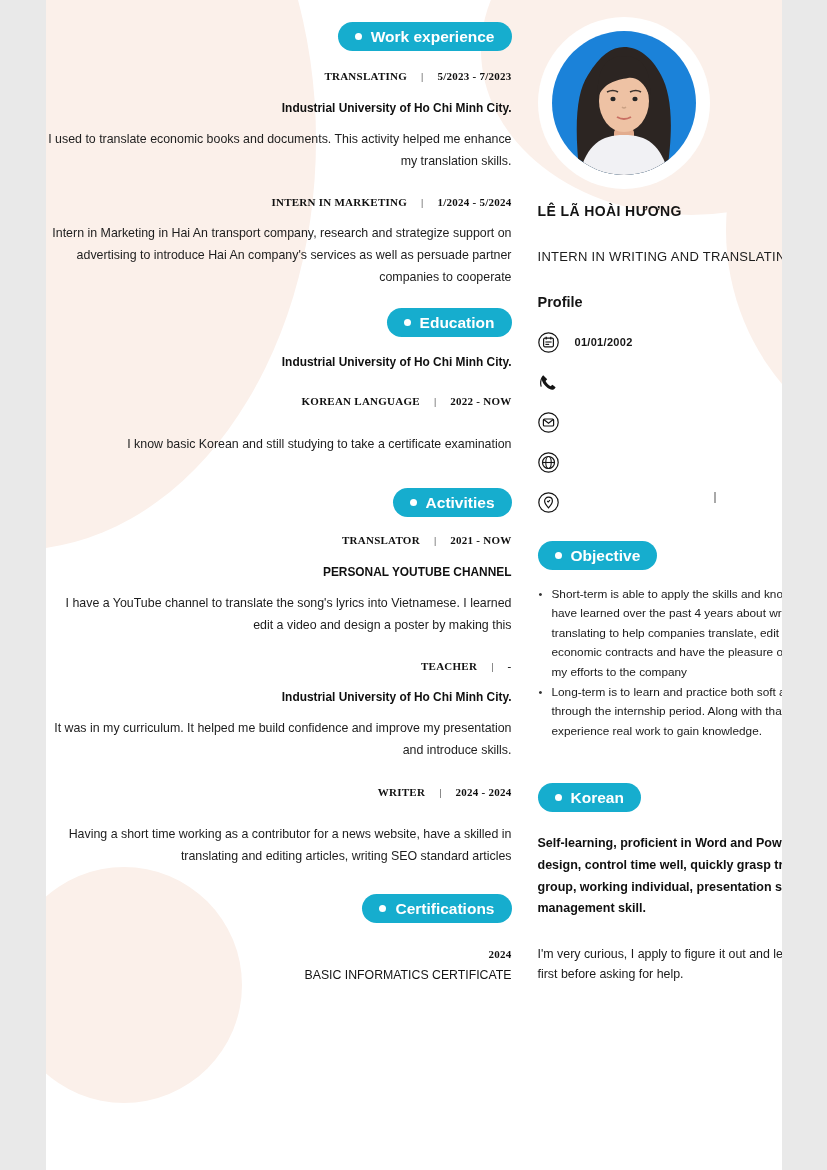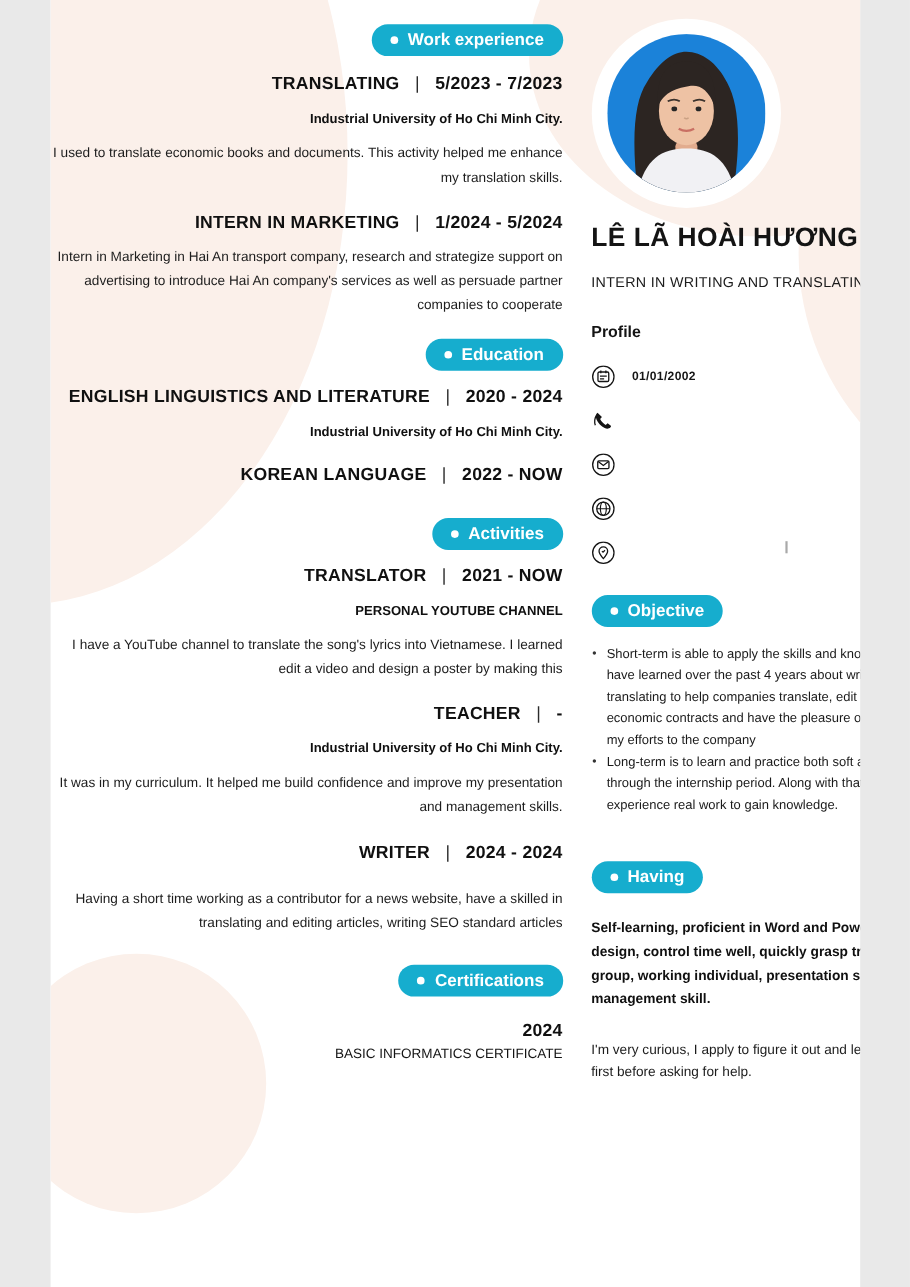--- a/index.html
+++ b/index.html
@@ -5,33 +5,33 @@
   html,body{margin:0;padding:0;background:#e9e9e9;}
   .page{position:relative;width:736px;height:1170px;background:#ffffff;overflow:hidden;
         font-family:"Liberation Sans",sans-serif;color:#1b1b1b;margin:0 auto;}
   .bg{position:absolute;left:0;top:0;width:827px;height:1170px;}
 
   
   .left-col{position:absolute;left:0;top:22px;width:466px;text-align:right;z-index:2;}
   .pill{display:inline-flex;align-items:center;gap:9px;background:#16ADCE;color:#fff;
         font-weight:bold;font-size:15.5px;height:29px;padding:0 17px;border-radius:15px;}
   .dot{width:7px;height:7px;background:#fff;border-radius:50%;display:inline-block;flex:0 0 auto;}
-  .entry-title{font-weight:bold;font-size:16px;line-height:13px;letter-spacing:.25px;color:#101010;}
+  .entry-title{font-weight:bold;font-size:11px;line-height:13px;letter-spacing:.25px;color:#101010;font-family:Liberation Serif, serif;}
   .sep{font-weight:400;margin:0 14px;color:#2b2b2b;}
   .entry-org{font-weight:bold;font-size:11.9px;line-height:13px;color:#101010;}
   .entry-desc{font-size:12.4px;line-height:22px;color:#1d1d1d;}
   .cert-name{font-size:12.3px;line-height:15px;color:#141414;}
 
   
   .right-col{position:absolute;left:490px;top:0;width:335px;z-index:2;}
   .right-col>div{position:absolute;left:2px;}
   .photo-ring{left:-1px;top:17px;width:172px;height:172px;border-radius:50%;background:#fff;
               display:flex;align-items:center;justify-content:center;}
   .photo{width:144px;height:144px;border-radius:50%;overflow:hidden;line-height:0;}
-  .person-name{top:203px;font-size:24px;font-weight:bold;letter-spacing:.4px;color:#141414;}
+  .person-name{top:203px;font-size:14px;font-weight:bold;letter-spacing:.4px;color:#141414;}
   .person-role{top:249px;font-size:13px;letter-spacing:.3px;color:#1c1c1c;}
   .profile-heading{top:294px;font-size:14.5px;font-weight:bold;color:#141414;}
   .profile-list{top:322px;width:330px;}
   .profile-row{display:flex;align-items:center;gap:16px;height:40px;}
   .profile-row svg{flex:0 0 auto;display:block;}
   .profile-value{font-size:11px;font-weight:600;letter-spacing:.3px;color:#151515;}
   .objective-pill{top:541px;text-align:center;}
   .objective-list{top:585px;width:332px;}
   .bullet-item{position:relative;padding-left:14px;font-size:11.8px;line-height:19.4px;
                color:#1a1a1a;margin-bottom:1px;}
@@ -77,48 +77,46 @@
     <div class="entry-desc" style="margin-top:13px">Intern in Marketing in Hai An transport company, research and strategize support on advertising to introduce Hai An company's services as well as persuade partner companies to cooperate</div>
 
     
     <div style="margin-top:20px">
       <div class="pill">
         <span class="dot"></span>
         <span>Education</span>
       </div>
     </div>
 
-    <div class="entry-title" style="margin-top:17px">
-      <span>ENGLISH LINGUISTICS AND LITERATURE</span><span class="sep">|</span><span>2020 - 2024</span>
-    </div>
     <div class="entry-org" style="margin-top:19px">Industrial University of Ho Chi Minh City.</div>
 
     <div class="entry-title" style="margin-top:26px">
       <span>KOREAN LANGUAGE</span><span class="sep">|</span><span>2022 - NOW</span>
     </div>
+    <div class="entry-desc" style="margin-top:25px">I know basic Korean and still studying to take a certificate examination</div>
 
     
     <div style="margin-top:33px">
       <div class="pill">
         <span class="dot"></span>
         <span>Activities</span>
       </div>
     </div>
 
     <div class="entry-title" style="margin-top:17px">
       <span>TRANSLATOR</span><span class="sep">|</span><span>2021 - NOW</span>
     </div>
     <div class="entry-org" style="margin-top:19px">PERSONAL YOUTUBE CHANNEL</div>
     <div class="entry-desc" style="margin-top:13px">I have a YouTube channel to translate the song's lyrics into Vietnamese. I learned  edit a video and design a poster by making this</div>
 
     <div class="entry-title" style="margin-top:24px">
       <span>TEACHER</span><span class="sep">|</span><span>-</span>
     </div>
     <div class="entry-org" style="margin-top:18px">Industrial University of Ho Chi Minh City.</div>
-    <div class="entry-desc" style="margin-top:13px">It was in my curriculum. It helped me build confidence and improve my presentation and management skills.</div>
+    <div class="entry-desc" style="margin-top:13px">It was in my curriculum. It helped me build confidence and improve my presentation and introduce skills.</div>
 
     <div class="entry-title" style="margin-top:25px">
       <span>WRITER</span><span class="sep">|</span><span>2024 - 2024</span>
     </div>
     <div class="entry-desc" style="margin-top:24px">Having a short time working as a contributor for a news website, have a skilled in translating and editing articles, writing SEO standard articles</div>
 
     
     <div style="margin-top:27px">
       <div class="pill">
         <span class="dot"></span>
@@ -209,21 +207,21 @@
     </div>
 
     <div class="objective-list">
       <div class="bullet-item">Short-term is able to apply the skills and knowledge that I have learned over the past 4 years about writing and translating to help companies translate, edit articles and economic contracts and have the pleasure of contributing my efforts to the company</div>
       <div class="bullet-item">Long-term is to learn and practice both soft and hard skills through the internship period.  Along with that, I want to experience real work to gain knowledge.</div>
     </div>
 
     <div class="skills-pill">
       <div class="pill">
         <span class="dot"></span>
-        <span>Having</span>
+        <span>Korean</span>
       </div>
     </div>
 
     <div class="skills-highlight">Self-learning, proficient in Word and Powerpoint, basic design, control time well, quickly grasp trends, working group, working individual, presentation skill,  management skill.</div>
     <div class="skills-note">I'm very curious, I apply to figure it out and learn by myself first before asking for help.</div>
   </div>
 
   <div class="artifact mark-1"></div>
   <div class="artifact mark-2"></div>
 </div>

